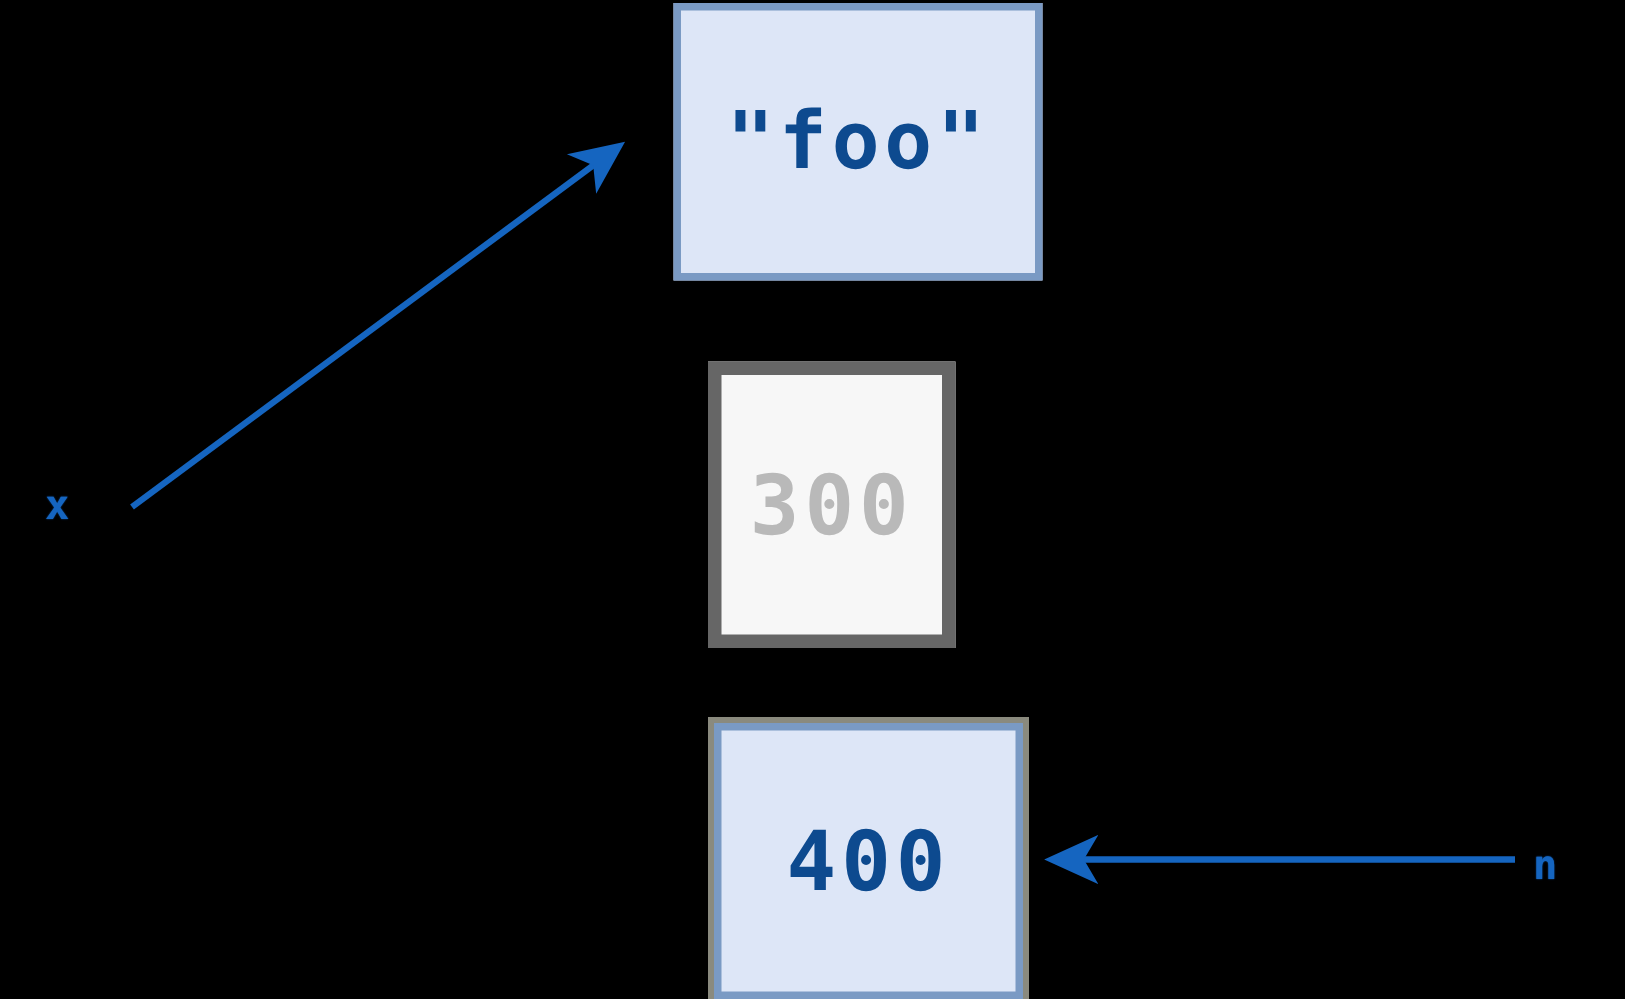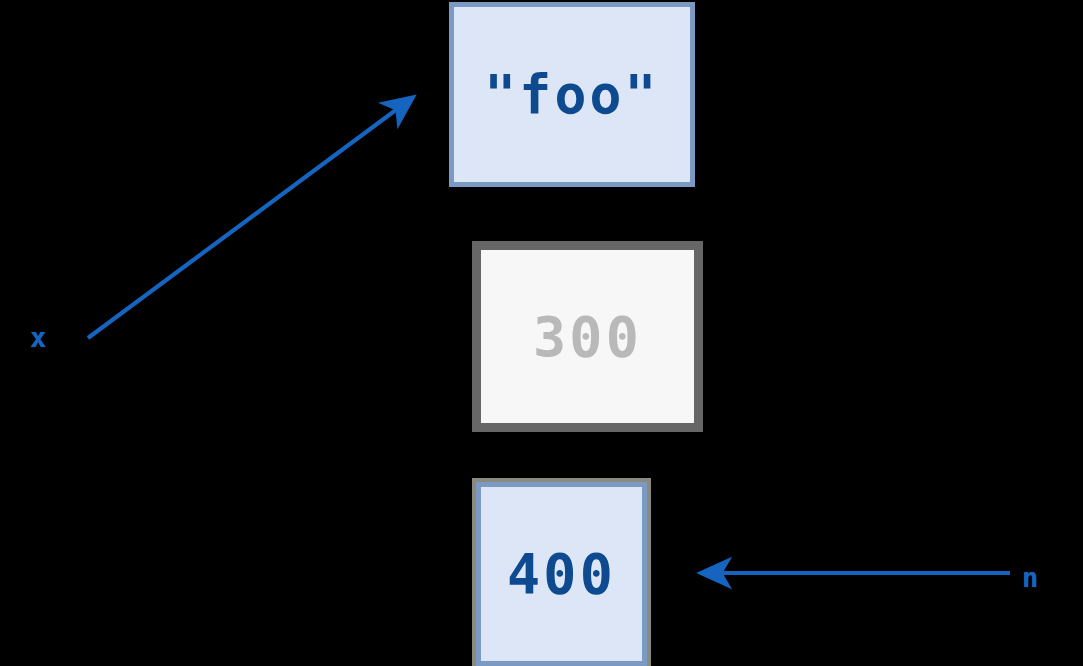--- a/index.html
+++ b/index.html
@@ -69,29 +69,29 @@
     left: 449px;
     top: 2px;
     width: 246px;
     height: 185px;
     font-size: 53px;
   }
 
   #box-300 {
     left: 472px;
     top: 241px;
-    width: 231px;
+    width: 165px;
     height: 191px;
     font-size: 55px;
   }
 
   #box-400 {
     left: 476px;
     top: 482px;
-    width: 171px;
+    width: 206px;
     height: 184px;
     font-size: 55px;
   }
 
   
   .ref-label {
     position: absolute;
     color: #1565c0;
     font-family: "DejaVu Sans Mono", monospace;
     font-weight: bold;

